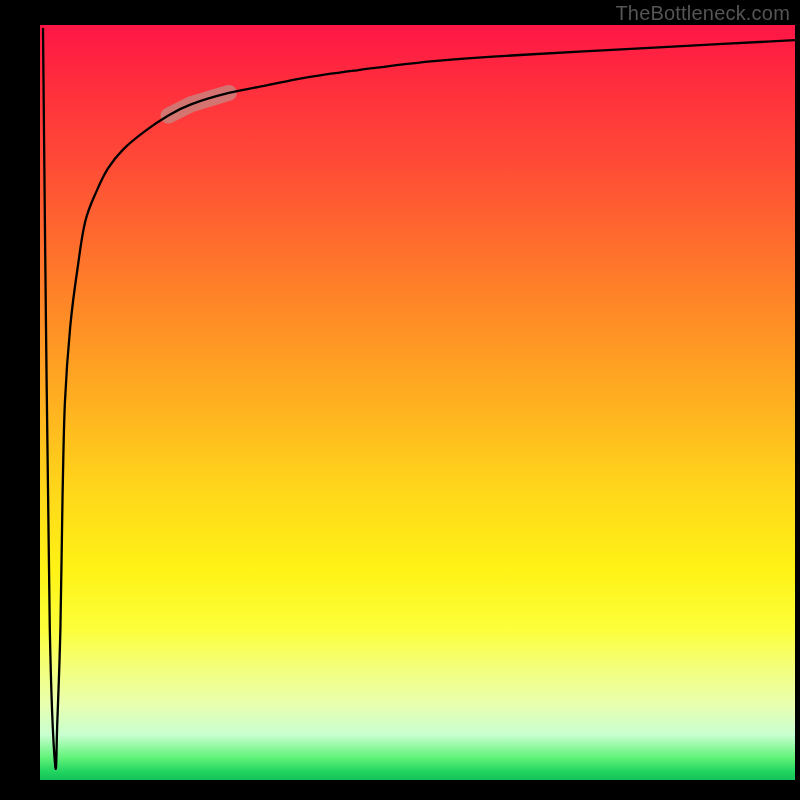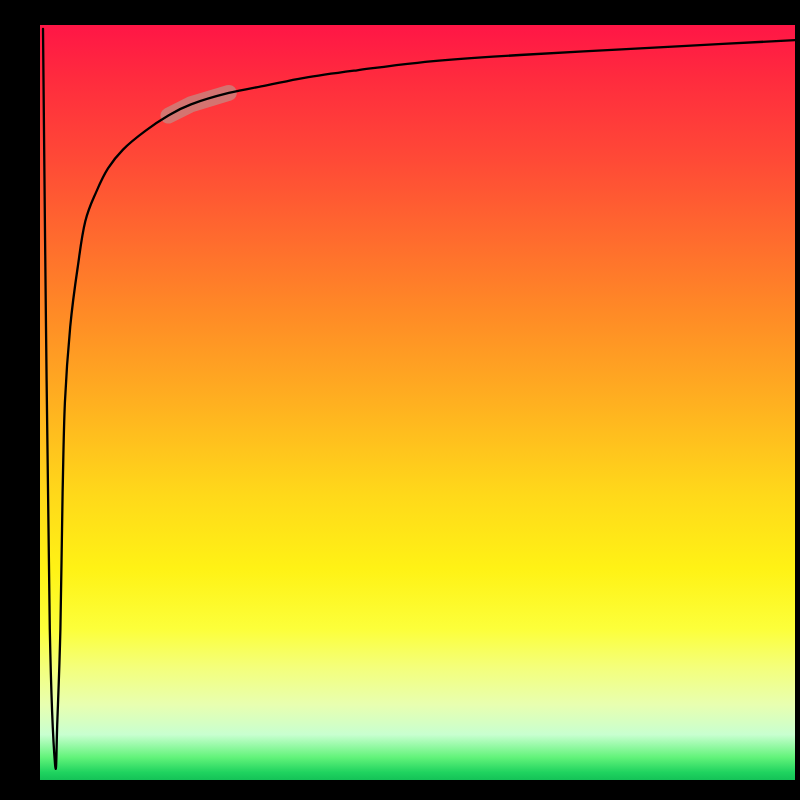--- a/index.html
+++ b/index.html
@@ -72,20 +72,21 @@
     stroke-width: 2.3;
     fill: none;
     stroke-linejoin: round;
     stroke-linecap: round;
   }
 </style>
 </head>
 <body>
 
 <div class="frame">
+  <div class="watermark">TheBottleneck.com</div>
 
   <div class="plot-area">
     <svg class="curve" viewBox="0 0 755 755" preserveAspectRatio="none">
       <path id="highlight-path" class="highlight" d="M 128.4 90.6 L 151.0 79.3 L 188.8 67.9"></path>
       <path id="curve-path" class="main-curve" d="M 3.0 3.8 C 3.6 57.5, 4.8 194.0, 6.0 302.0 C 7.3 410.0, 8.2 525.2, 9.8 604.0 C 11.4 682.8, 13.7 723.6, 15.1 739.9 C 16.5 756.2, 16.4 719.1, 17.4 694.6 C 18.3 670.1, 19.4 644.8, 20.4 604.0 C 21.3 563.2, 21.8 508.9, 22.6 468.1 C 23.5 427.3, 23.6 407.4, 24.9 377.5 C 26.3 347.6, 27.9 326.5, 30.2 302.0 C 32.5 277.5, 35.0 260.6, 37.8 241.6 C 40.5 222.6, 41.9 209.9, 45.3 196.3 C 48.7 182.7, 52.5 175.6, 56.6 166.1 C 60.7 156.6, 63.2 150.9, 68.0 143.4 C 72.7 136.0, 76.3 131.4, 83.0 124.6 C 89.8 117.8, 97.5 111.8, 105.7 105.7 C 113.9 99.6, 120.2 95.4, 128.4 90.6 C 136.5 85.8, 140.1 83.4, 151.0 79.3 C 161.9 75.2, 175.2 71.3, 188.8 67.9 C 202.3 64.6, 212.9 63.1, 226.5 60.4 C 240.1 57.7, 247.9 55.6, 264.3 52.8 C 280.6 50.1, 296.7 48.0, 317.1 45.3 C 337.5 42.6, 353.0 40.2, 377.5 37.8 C 402.0 35.3, 423.1 33.7, 453.0 31.7 C 482.9 29.7, 509.6 28.3, 543.6 26.4 C 577.6 24.5, 603.7 23.2, 641.8 21.1 C 679.8 19.1, 734.6 16.2, 755.0 15.1"></path>
     </svg>
   </div>
 </div>
 
 </body></html>

